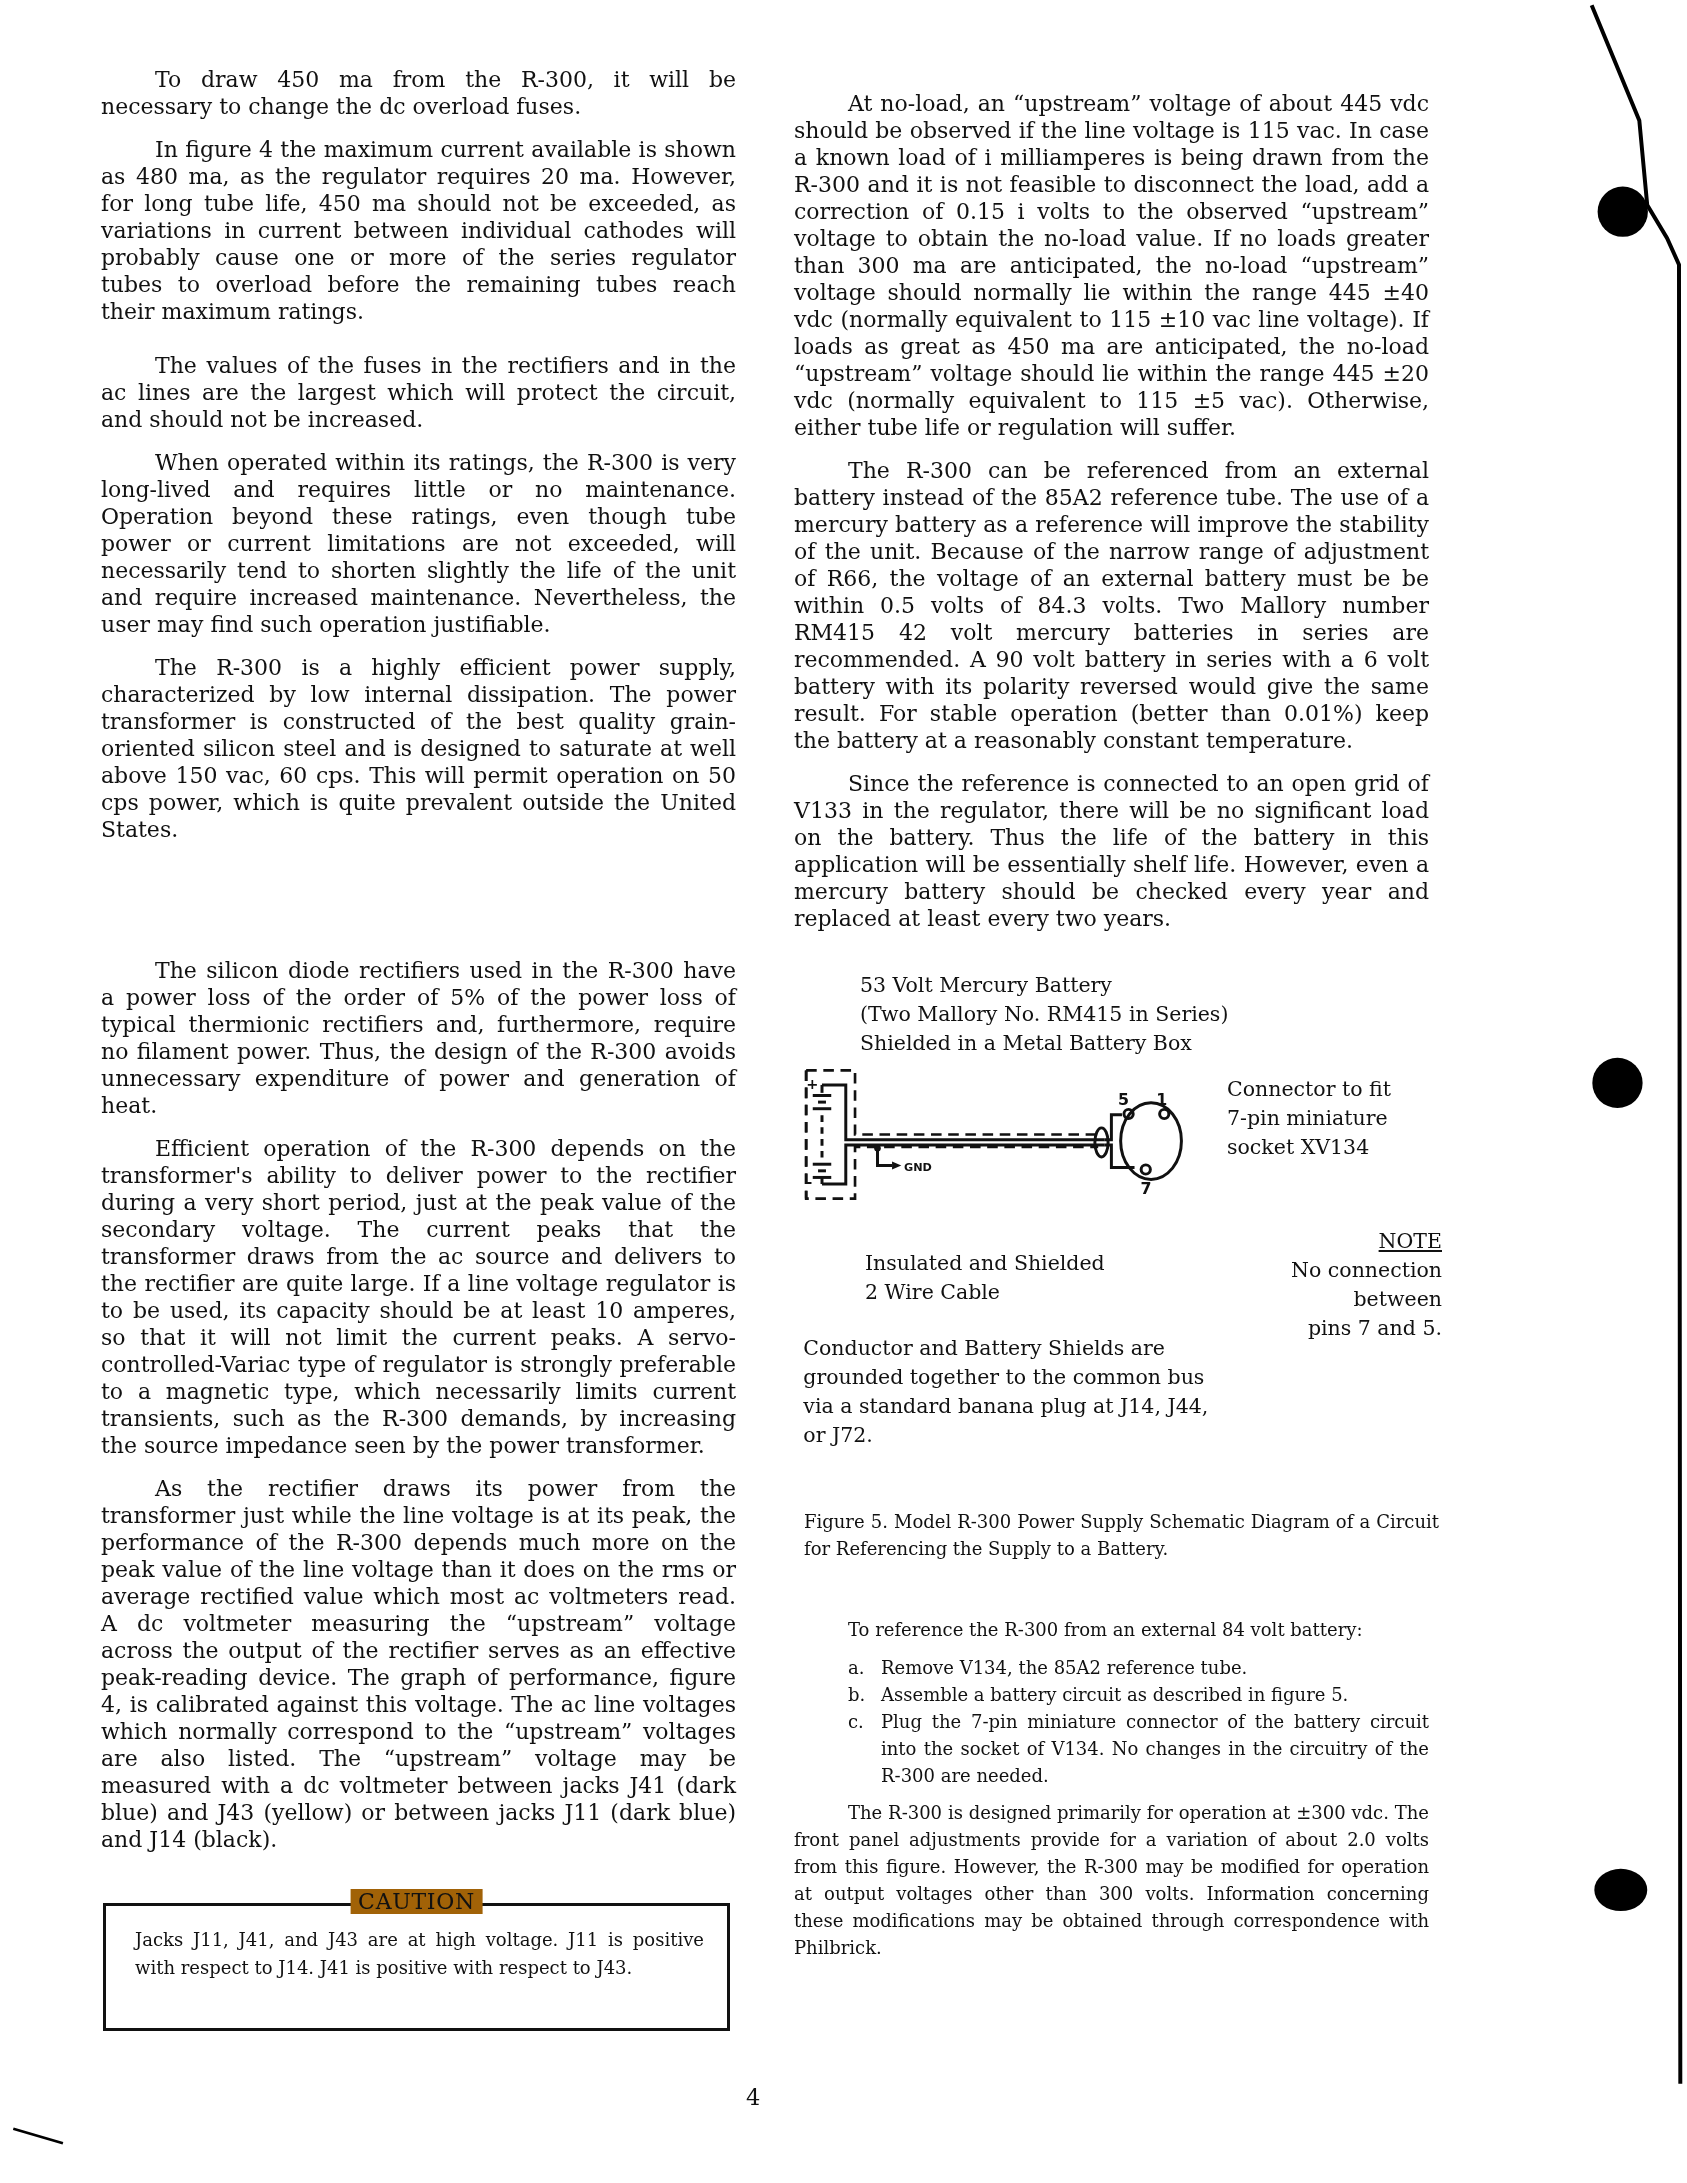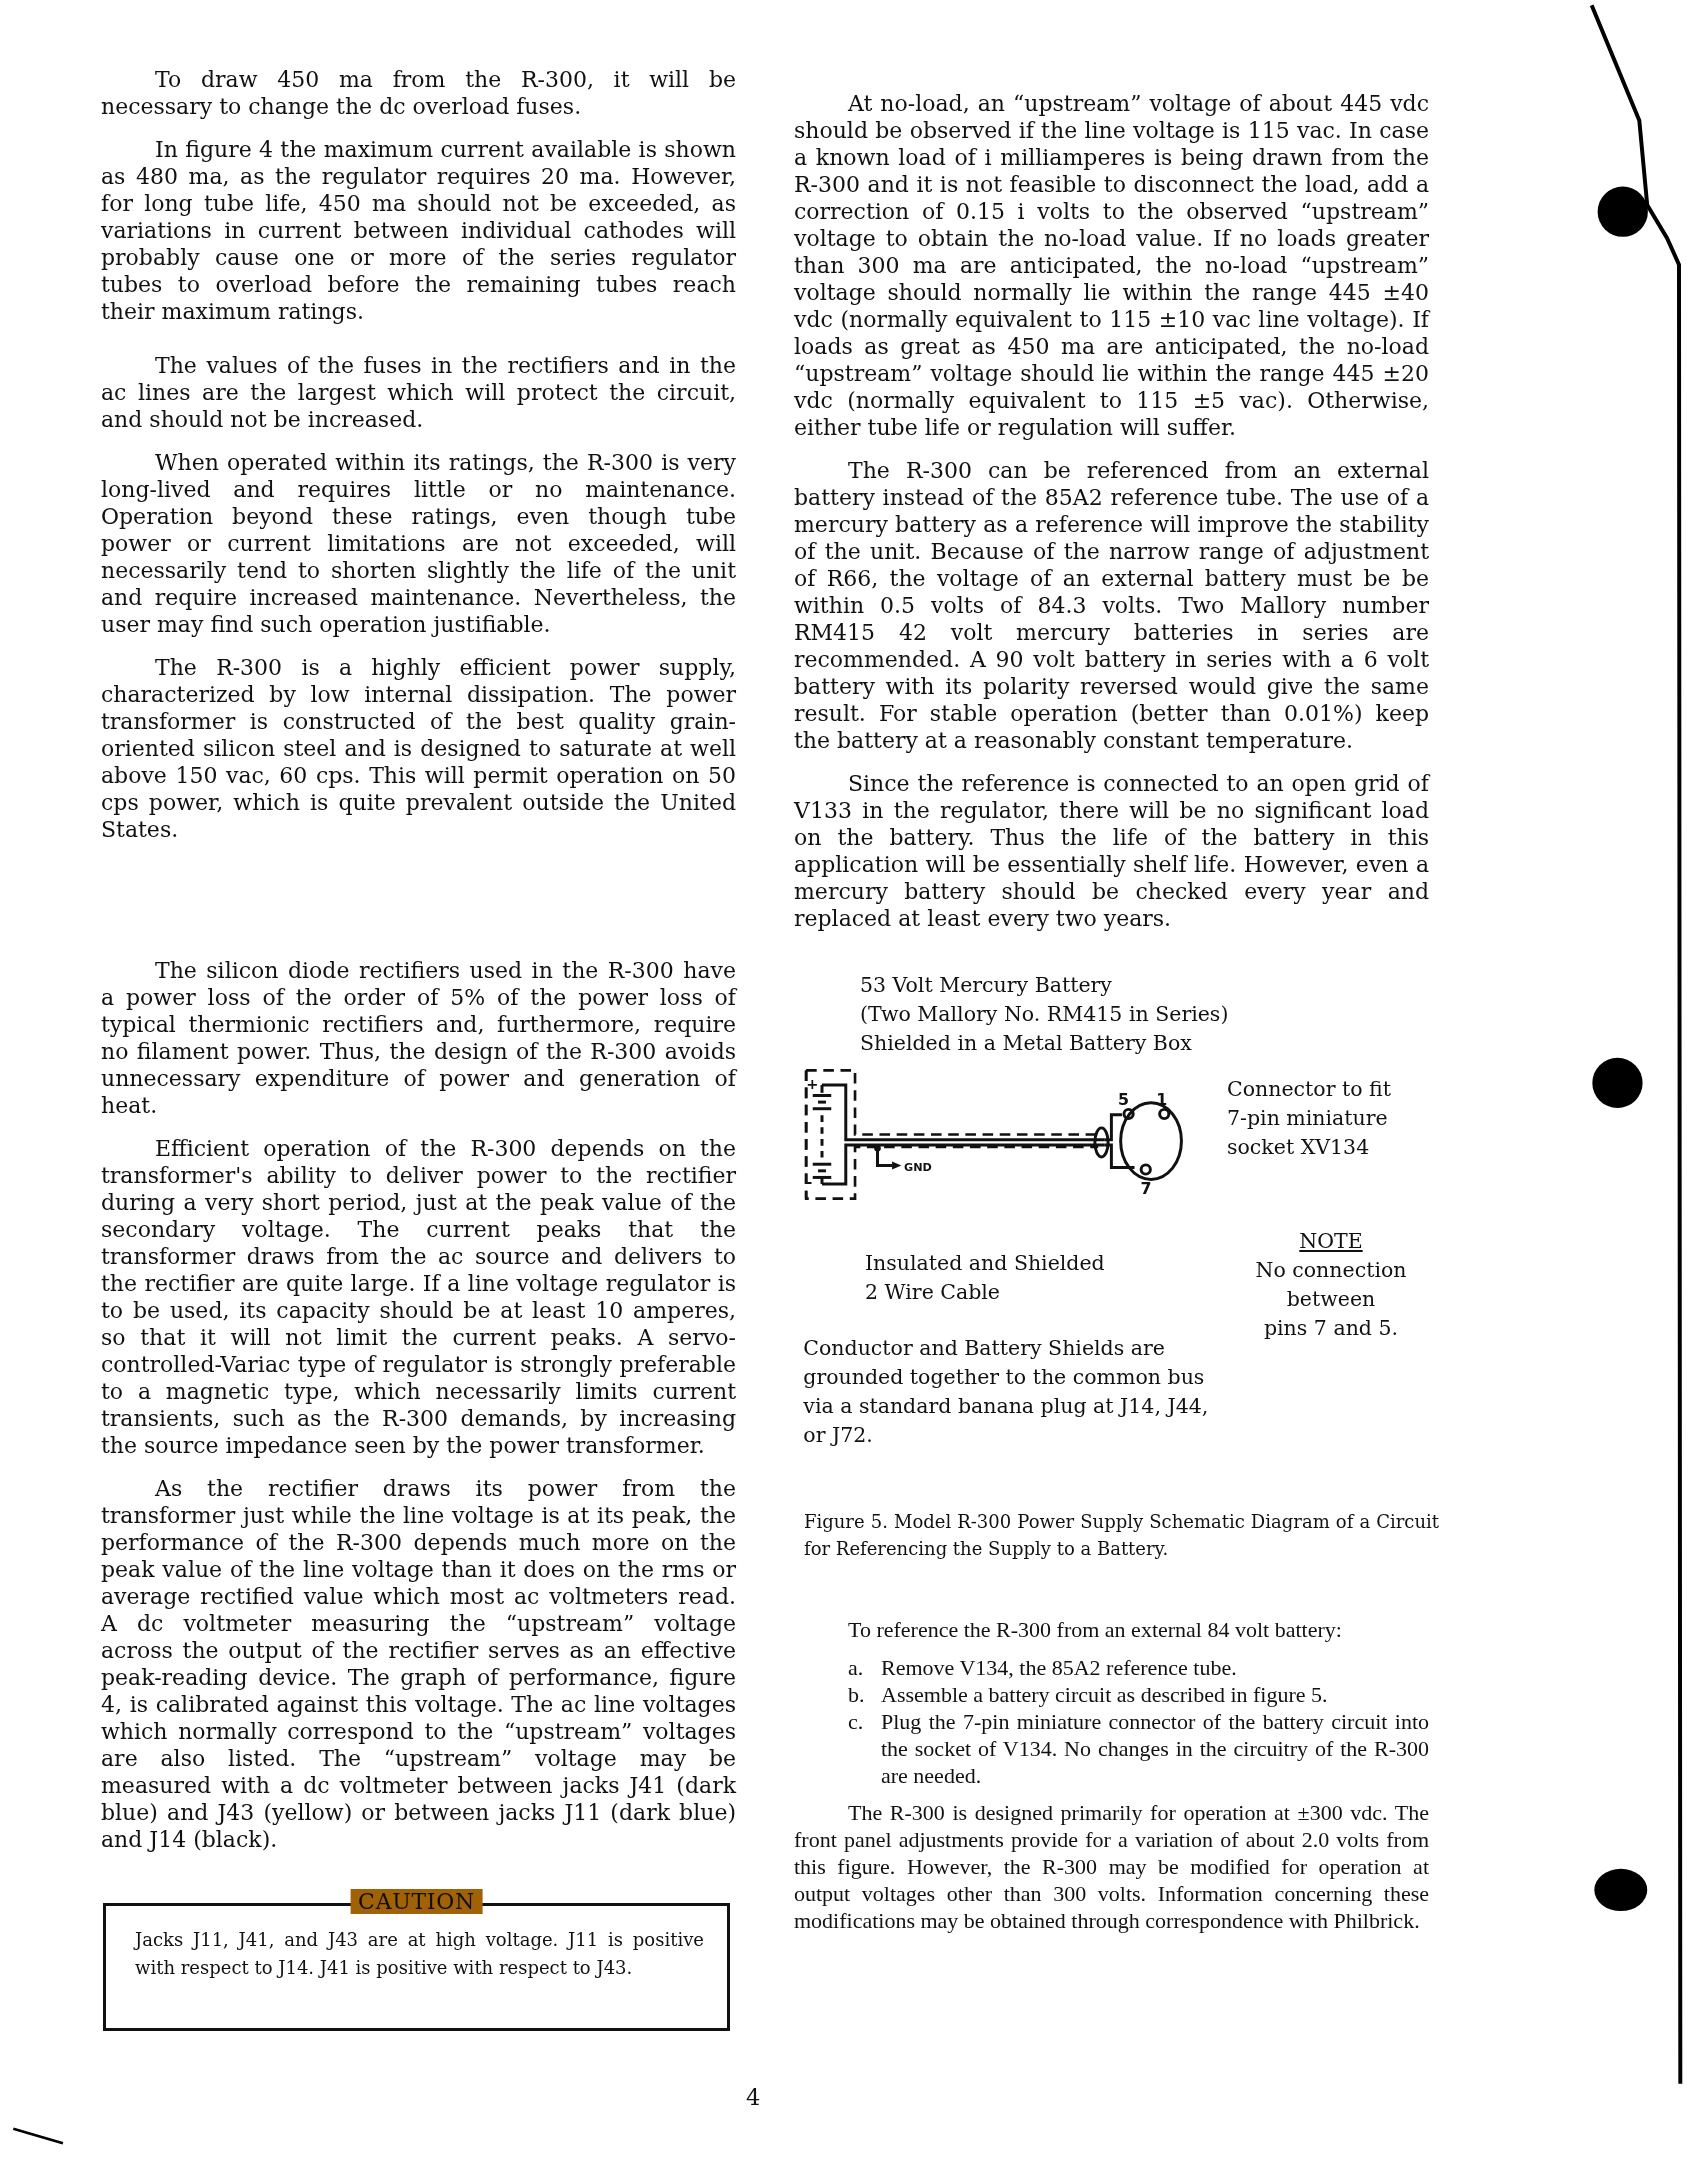--- a/index.html
+++ b/index.html
@@ -37,27 +37,27 @@
   }
 
   
   #figure {
     position: absolute; left: 794px; top: 966px; width: 648px; height: 503px;
   }
   .fig-text { position: absolute; font-size: 20.5px; line-height: 29px; white-space: nowrap; }
   #fig-battery-label { left: 66px; top: 5.3px; }
   #fig-connector-label { left: 433px; top: 109px; }
   #fig-cable-label { left: 71px; top: 283px; }
-  #fig-note { left: 438px; top: 261px; text-align: center; width: 198px; white-space: normal; }
+  #fig-note { left: 450px; top: 261px; text-align: right; width: 198px; white-space: normal; }
   #fig-note .note-head { text-decoration: underline; }
   #fig-ground-label { left: 9.3px; top: 368px; }
   #fig-svg { position: absolute; left: 0; top: 0; }
 
   #caption { position: absolute; left: 804px; top: 1508px; width: 635px; font-size: 18px; line-height: 27px; text-align: justify; }
-  #procedure { position: absolute; left: 794px; top: 1616px; width: 635px; font-size: 22px; line-height: 27px; font-family: Liberation Serif, serif; }
+  #procedure { position: absolute; left: 794px; top: 1616px; width: 635px; font-size: 18px; line-height: 27px; }
   #procedure p { margin: 0 0 10.6px 0; text-indent: 54px; text-align: justify; }
   #procedure ol { list-style: none; margin: 0 0 10.6px 0; padding: 0; }
   #procedure li { position: relative; padding-left: 87px; text-align: justify; }
   #procedure li .marker { position: absolute; left: 54px; }
 
   #page-number { position: absolute; left: 746px; top: 2084px; font-size: 22.5px; }
 </style>
 </head>
 <body>
 

